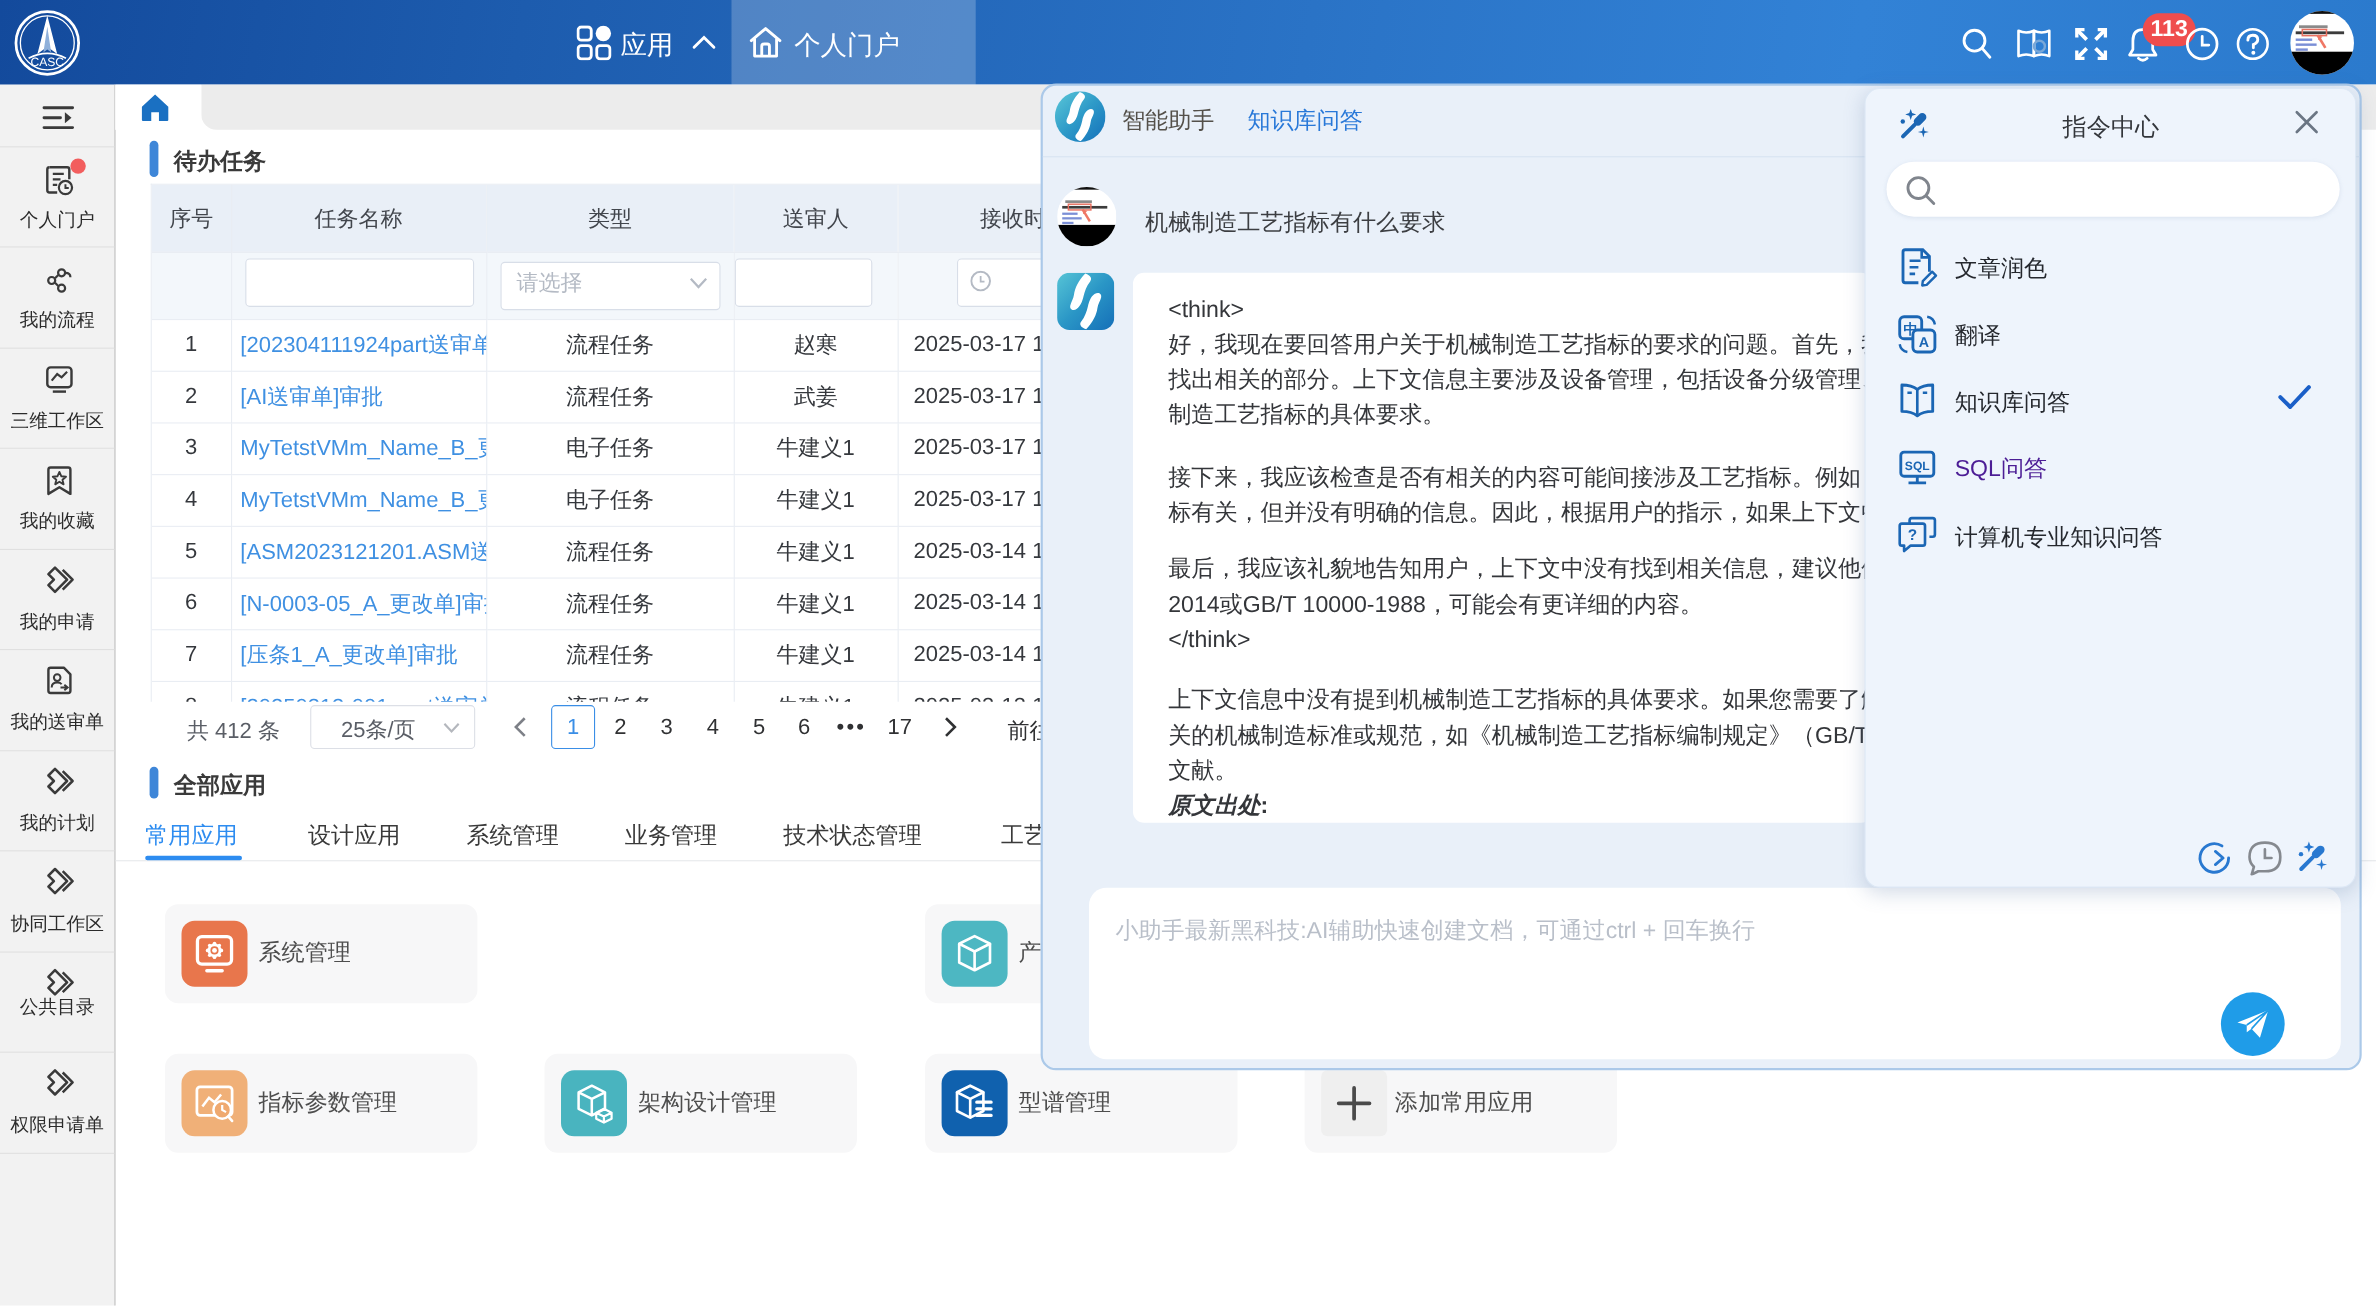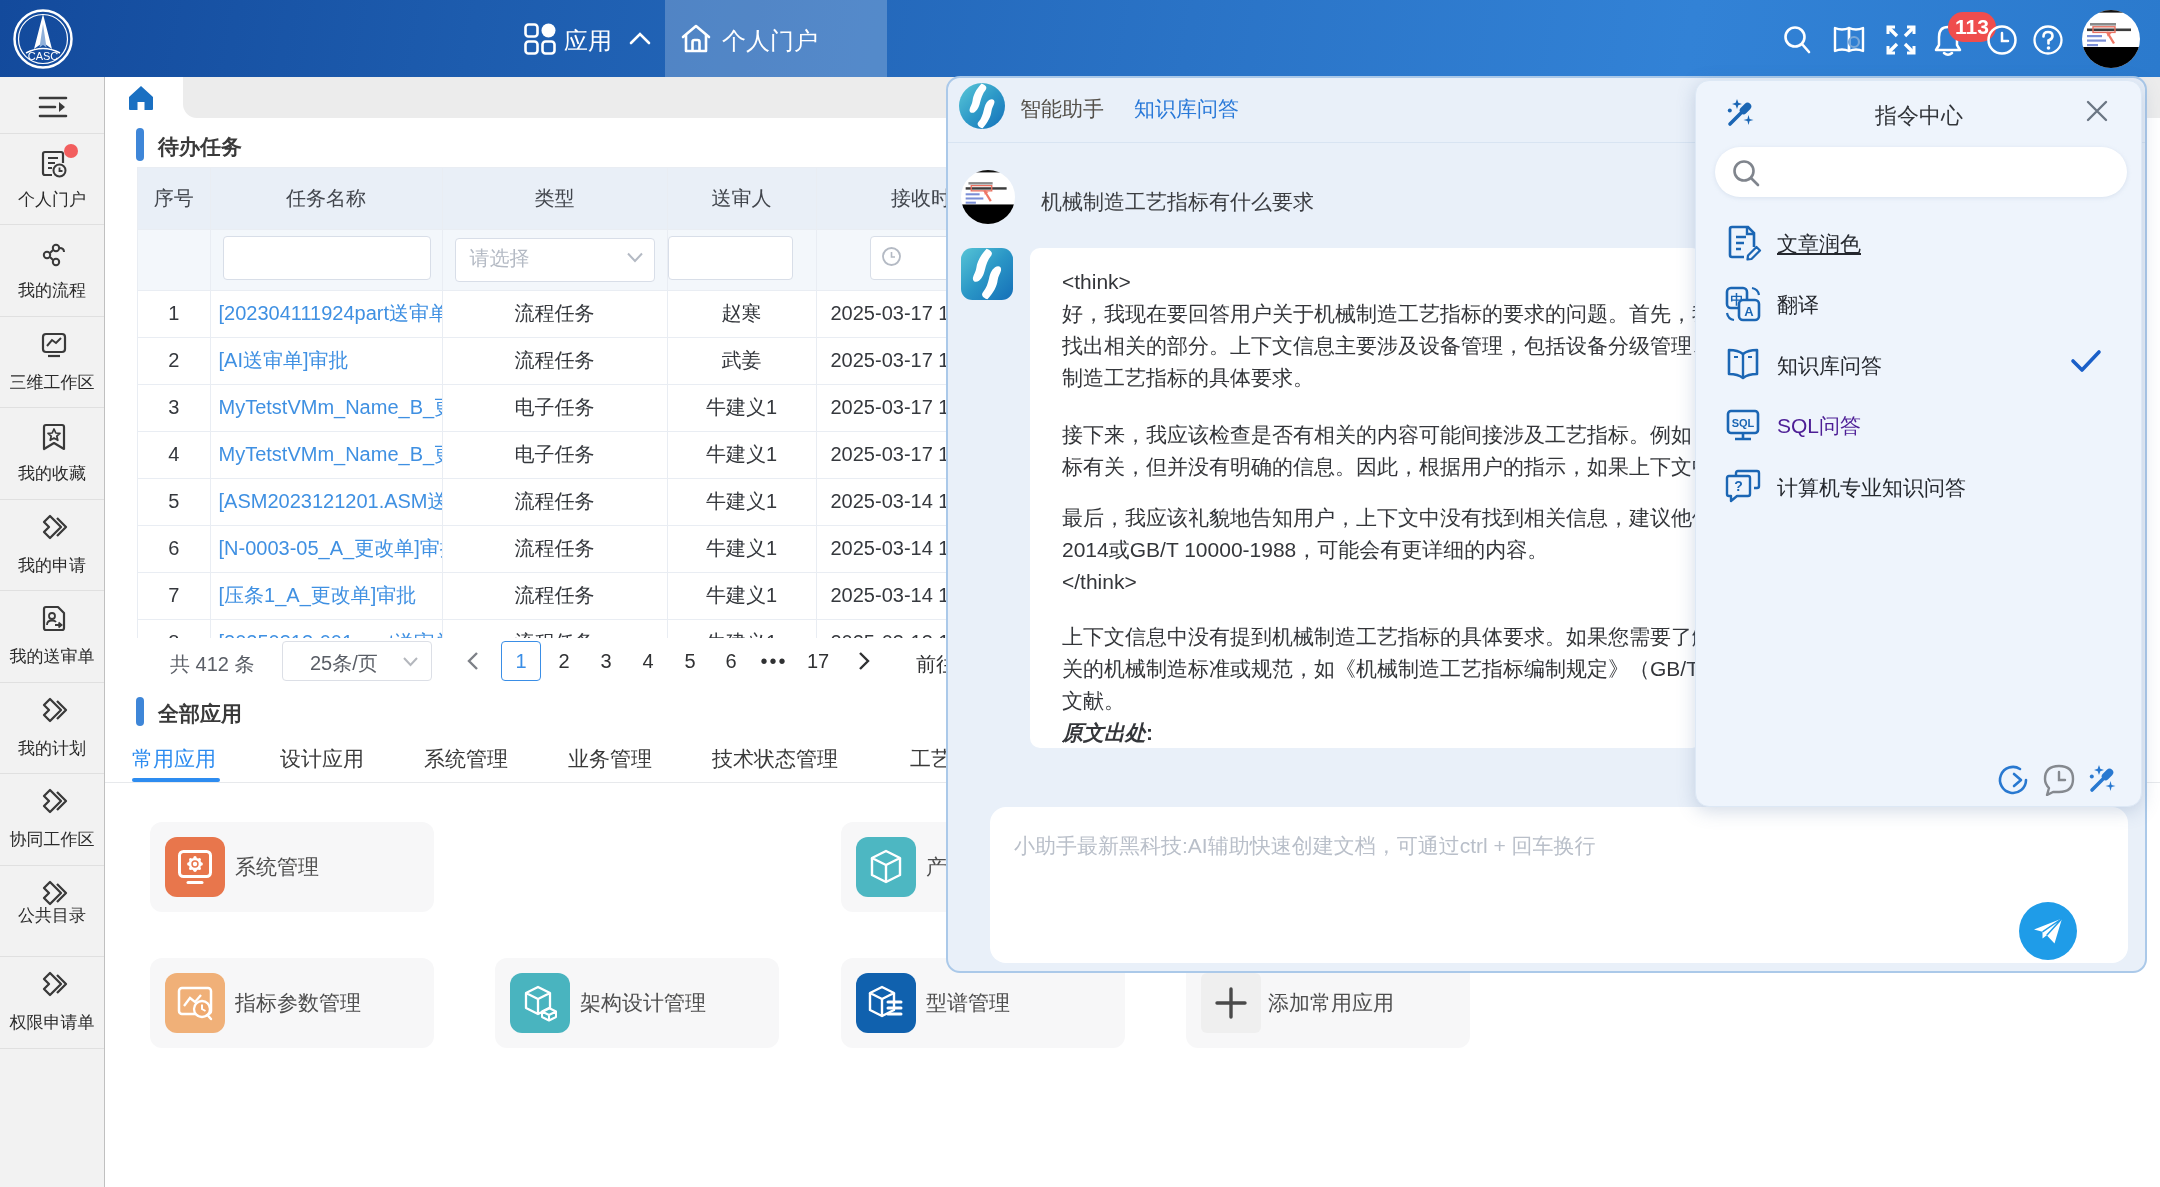--- a/index.html
+++ b/index.html
@@ -585,21 +585,21 @@
     <circle cx="13" cy="13" r="9.5" fill="none" stroke="#80858d" stroke-width="2.6"></circle>
     <path d="M20 20 L27 27" stroke="#80858d" stroke-width="2.6" stroke-linecap="round"></path>
   </svg>
 
   <svg class="abs" style="left:1724px; top:224px;" width="38" height="38" viewBox="0 0 38 38">
     <path d="M8 3 L24 3 L30 9 L30 23 M8 3 Q6 3 6 5 L6 31 Q6 33 8 33 L20 33" fill="none" stroke="#1b66b4" stroke-width="2.6"></path>
     <path d="M23 3 L23 10 L30 10" fill="none" stroke="#1b66b4" stroke-width="2.4"></path>
     <path d="M12 13 L22 13 M12 19 L20 19 M12 25 L17 25" stroke="#1b66b4" stroke-width="2.4"></path>
     <path d="M24 31.5 L32.5 23 L36 26.5 L27.5 35 L23.5 35.5 Z" fill="none" stroke="#1b66b4" stroke-width="2.2" stroke-linejoin="round"></path>
   </svg>
-  <div class="abs" style="left:1777px; top:230px; font-size:21px; color:#25282e;text-decoration:underline;">文章润色</div>
+  <div class="abs" style="left:1777px; top:230px; font-size:21px; color:#25282e;">文章润色</div>
   <svg class="abs" style="left:1724px; top:285px;" width="38" height="38" viewBox="0 0 38 38">
     <rect x="3" y="3" width="20" height="20" rx="4" fill="none" stroke="#1b66b4" stroke-width="2.6"></rect>
     <text x="13" y="18.5" font-size="13" font-weight="bold" fill="#1b66b4" text-anchor="middle">中</text>
     <rect x="15" y="15" width="20" height="20" rx="4" fill="#eef4fc" stroke="#1b66b4" stroke-width="2.6"></rect>
     <text x="25" y="30.5" font-size="13" font-weight="bold" fill="#1b66b4" text-anchor="middle">A</text>
     <path d="M28 3 Q34 4 35 10" fill="none" stroke="#1b66b4" stroke-width="2.2"></path>
     <path d="M10 35 Q4 34 3 28" fill="none" stroke="#1b66b4" stroke-width="2.2"></path>
   </svg>
   <div class="abs" style="left:1777px; top:291px; font-size:21px; color:#25282e;">翻译</div>
   <svg class="abs" style="left:1724px; top:346px;" width="38" height="38" viewBox="0 0 38 38">

